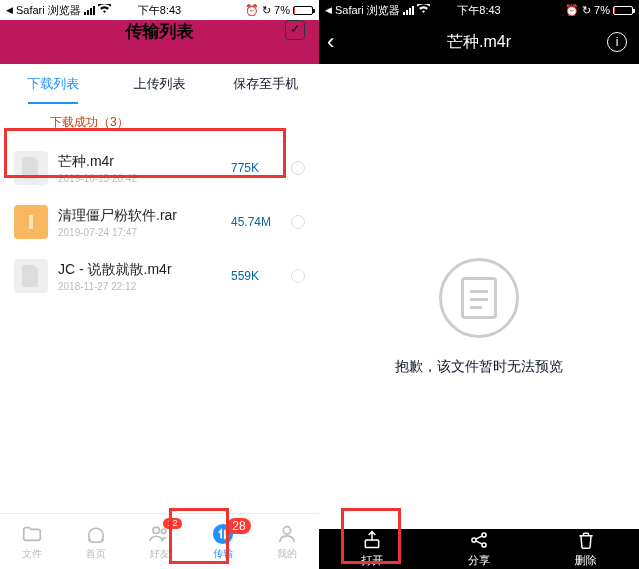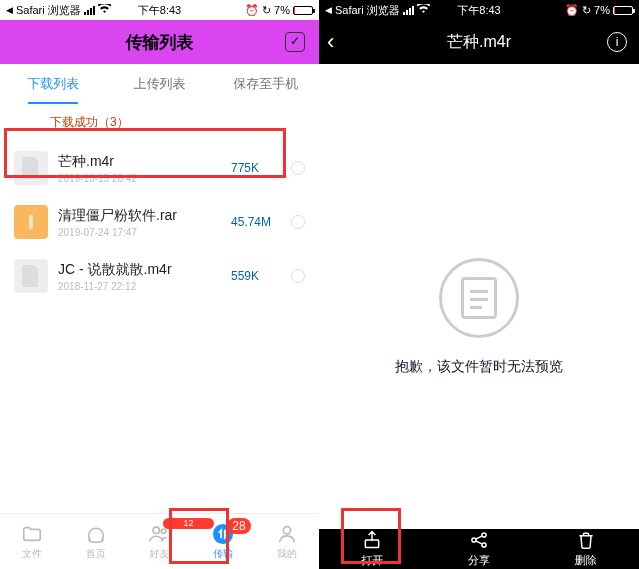--- a/index.html
+++ b/index.html
@@ -16,28 +16,28 @@
   .status .mid { position: absolute; left: 50%; transform: translateX(-50%); }
   .batt { display: inline-block; width: 20px; height: 9px; border: 1px solid currentColor; border-radius: 2px; position: relative; }
   .batt:after { content: ""; position: absolute; right: -3px; top: 2px; width: 2px; height: 4px; background: currentColor; border-radius: 0 1px 1px 0; }
   .batt i { position: absolute; left: 0; top: 0; height: 100%; width: 7%; background: #ff3b30; }
   .sig { display: inline-flex; gap: 1px; align-items: flex-end; }
   .sig b { width: 2px; background: currentColor; display: block; }
   .sig b:nth-child(1){height:3px}.sig b:nth-child(2){height:5px}.sig b:nth-child(3){height:7px}.sig b:nth-child(4){height:9px}
   .tri { font-size: 9px; }
 
   
-  .hdrA { height: 44px; display: flex; align-items: center; justify-content: center; position: relative; background: #d946ef; }
+  .hdrA { height: 44px; display: flex; justify-content: center; position: relative; background: #be185d; }
   .hdrA .title { font-size: 17px; font-weight: 600; color: #000; }
   .hdrA .edit { position: absolute; right: 14px; width: 20px; height: 20px; border: 1.5px solid #333; border-radius: 4px; display: flex; align-items: center; justify-content: center; }
   .hdrA .edit:after { content: "✓"; font-size: 12px; position: relative; top: -1px; }
 
   
   .tabs { display: flex; height: 40px; background: #fff; }
-  .tab { flex: 1; display: flex; align-items: center; justify-content: center; font-size: 13px; color: #737373; position: relative; }
+  .tab { flex: 1; display: flex; align-items: center; justify-content: center; font-size: 13px; color: #0f172a; position: relative; }
   .tab.active { color: #1e90ff; font-weight: 500; }
   .tab.active:after { content: ""; position: absolute; bottom: 0; left: 50%; transform: translateX(-50%); width: 50px; height: 2px; background: #1e90ff; }
 
   .section-hdr { padding: 10px 14px; font-size: 12px; color: #c2410c; margin-left: 36px; }
 
   .row { display: flex; align-items: center; padding: 10px 14px; gap: 10px; position: relative; }
   .row .thumb { width: 34px; height: 34px; background: #eee; border-radius: 4px; display: flex; align-items: center; justify-content: center; color: #ccc; flex-shrink: 0; }
   .row .thumb.orange { background: #f9b860; color: #fff; }
   .row .meta { flex: 1; min-width: 0; }
   .row .name { font-size: 14px; color: #222; line-height: 1.3; }
@@ -47,21 +47,21 @@
 
   .redbox { position: absolute; border: 3px solid #e33; pointer-events: none; }
 
   
   .bnavA { position: absolute; bottom: 0; left: 0; right: 0; height: 56px; display: flex; border-top: 1px solid #eee; background: #fff; }
   .bnavA .bi { flex: 1; display: flex; flex-direction: column; align-items: center; justify-content: center; gap: 2px; color: #bbb; position: relative; }
   .bnavA .bi .lab { font-size: 10px; }
   .bnavA .bi.active { color: #1e90ff; }
   .bnavA .bi svg { width: 22px; height: 22px; }
   .badge { position: absolute; top: 4px; left: 50%; margin-left: 4px; background: #ff3b30; color: #fff; font-size: 12px; padding: 1px 5px; border-radius: 8px; line-height: 1.2; }
-  .badge.sm { padding: 0 20px; font-size: 9px; }
+  .badge.sm { padding: 0 4px; font-size: 9px; }
 
   
   .hdrB { height: 44px; display: flex; align-items: center; justify-content: center; position: relative; background: #000; color: #fff; }
   .hdrB .back { position: absolute; left: 8px; font-size: 22px; }
   .hdrB .info { position: absolute; right: 12px; width: 20px; height: 20px; border: 1.5px solid #fff; border-radius: 50%; display: flex; align-items: center; justify-content: center; font-size: 12px; }
   .hdrB .title { font-size: 16px; }
 
   .bodyB { flex: 1; background: #fff; display: flex; flex-direction: column; align-items: center; justify-content: center; }
   .docph { width: 80px; height: 80px; border: 3px solid #ccc; border-radius: 50%; position: relative; display: flex; align-items: center; justify-content: center; margin-bottom: 20px; }
   .docph .inner { width: 36px; height: 42px; border: 3px solid #ccc; border-radius: 4px; position: relative; }

